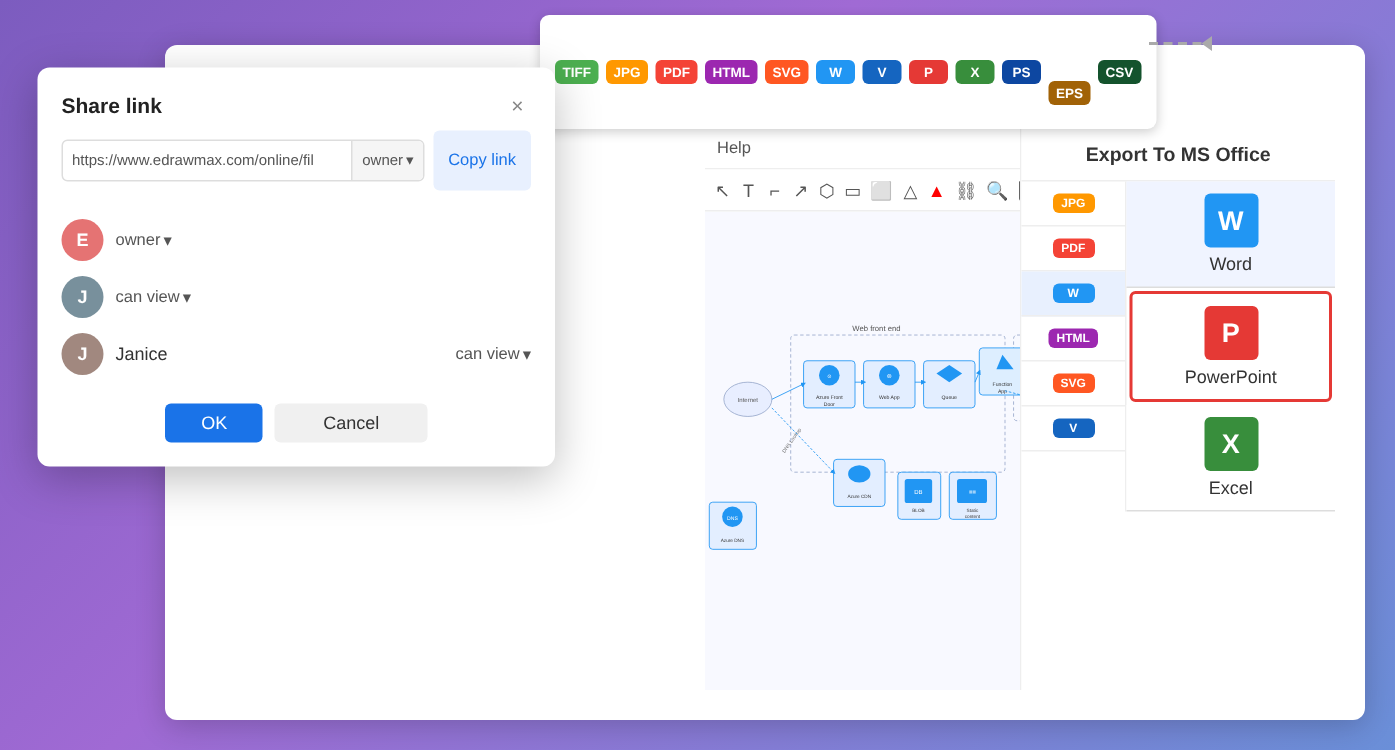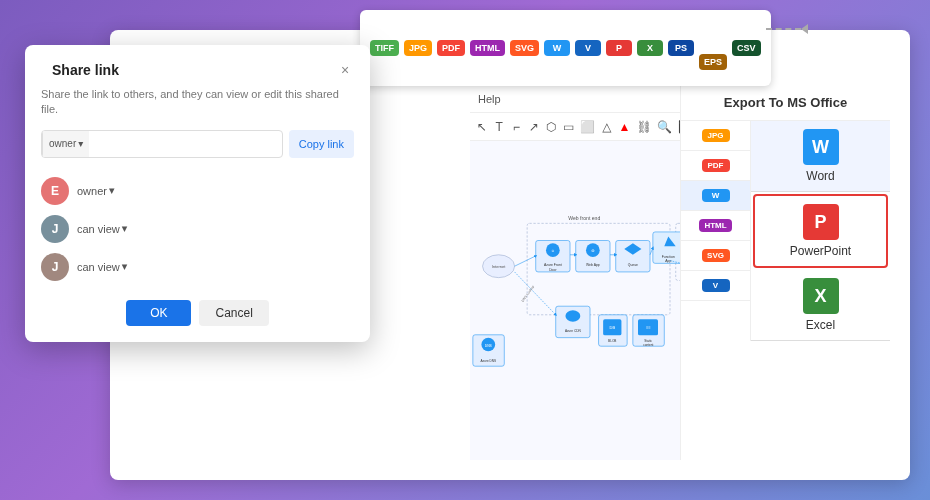--- a/index.html
+++ b/index.html
@@ -204,21 +204,20 @@
     .dialog-header {
       display: flex;
       align-items: center;
       justify-content: space-between;
       margin-bottom: 8px;
     }
     .dialog-title {
       font-size: 14px;
       font-weight: 600;
       color: #222;
-      margin-left: 11px;
     }
     .dialog-close {
       width: 18px;
       height: 18px;
       cursor: pointer;
       color: #888;
       font-size: 14px;
       display: flex;
       align-items: center;
       justify-content: center;
@@ -266,21 +265,21 @@
     }
     .copy-btn {
       background: #e8f0fe;
       color: #1a73e8;
       border: none;
       border-radius: 4px;
       padding: 0 10px;
       font-size: 11px;
       font-weight: 500;
       cursor: pointer;
-      height: 28px;
+      height: 40px;
       white-space: nowrap;
     }
     .user-list {
       margin-bottom: 14px;
     }
     .user-row {
       display: flex;
       align-items: center;
       padding: 5px 0;
     }
@@ -318,21 +317,21 @@
       padding: 6px 24px;
       font-size: 12px;
       font-weight: 500;
       cursor: pointer;
     }
     .btn-cancel {
       background: #f0f0f0;
       color: #333;
       border: none;
       border-radius: 4px;
-      padding: 6px 16px;
+      padding: 6px 32px;
       font-size: 12px;
       font-weight: 500;
       cursor: pointer;
     }
 
     
     .diagram-svg {
       width: 100%;
       height: 100%;
     }
@@ -533,23 +532,23 @@
     </div>
   </div>
 
 </div>
 
 <div class="share-dialog">
   <div class="dialog-header">
     <div class="dialog-title">Share link</div>
     <div class="dialog-close">×</div>
   </div>
-  <div class="dialog-desc">Share the link to others, and they can view or edit this shared file.</div>
   <div class="link-row">
     <div class="link-input-wrap">
+      <input class="link-input" type="text" value="https://www.edrawmax.com/online/fil" style="">
       <div class="link-owner-btn">
         <span>owner</span>
         <span>▾</span>
       </div>
     </div>
     <button class="copy-btn">Copy link</button>
   </div>
   <div class="user-list">
 
     <div class="user-row">
@@ -563,20 +562,21 @@
     <div class="user-row">
       <div class="avatar" style="background:#78909C; display:flex; align-items:center; justify-content:center; font-size:12px; color:#fff; font-weight:600;">J</div>
       <div class="user-role">
         <span>can view</span>
         <span>▾</span>
       </div>
     </div>
 
     <div class="user-row">
       <div class="avatar" style="background:#A1887F; display:flex; align-items:center; justify-content:center; font-size:12px; color:#fff; font-weight:600;">J</div>
+      <span class="user-name">Janice</span>
       <div class="user-role">
         <span>can view</span>
         <span>▾</span>
       </div>
     </div>
   </div>
   <div class="dialog-actions">
     <button class="btn-ok">OK</button>
     <button class="btn-cancel">Cancel</button>
   </div>

